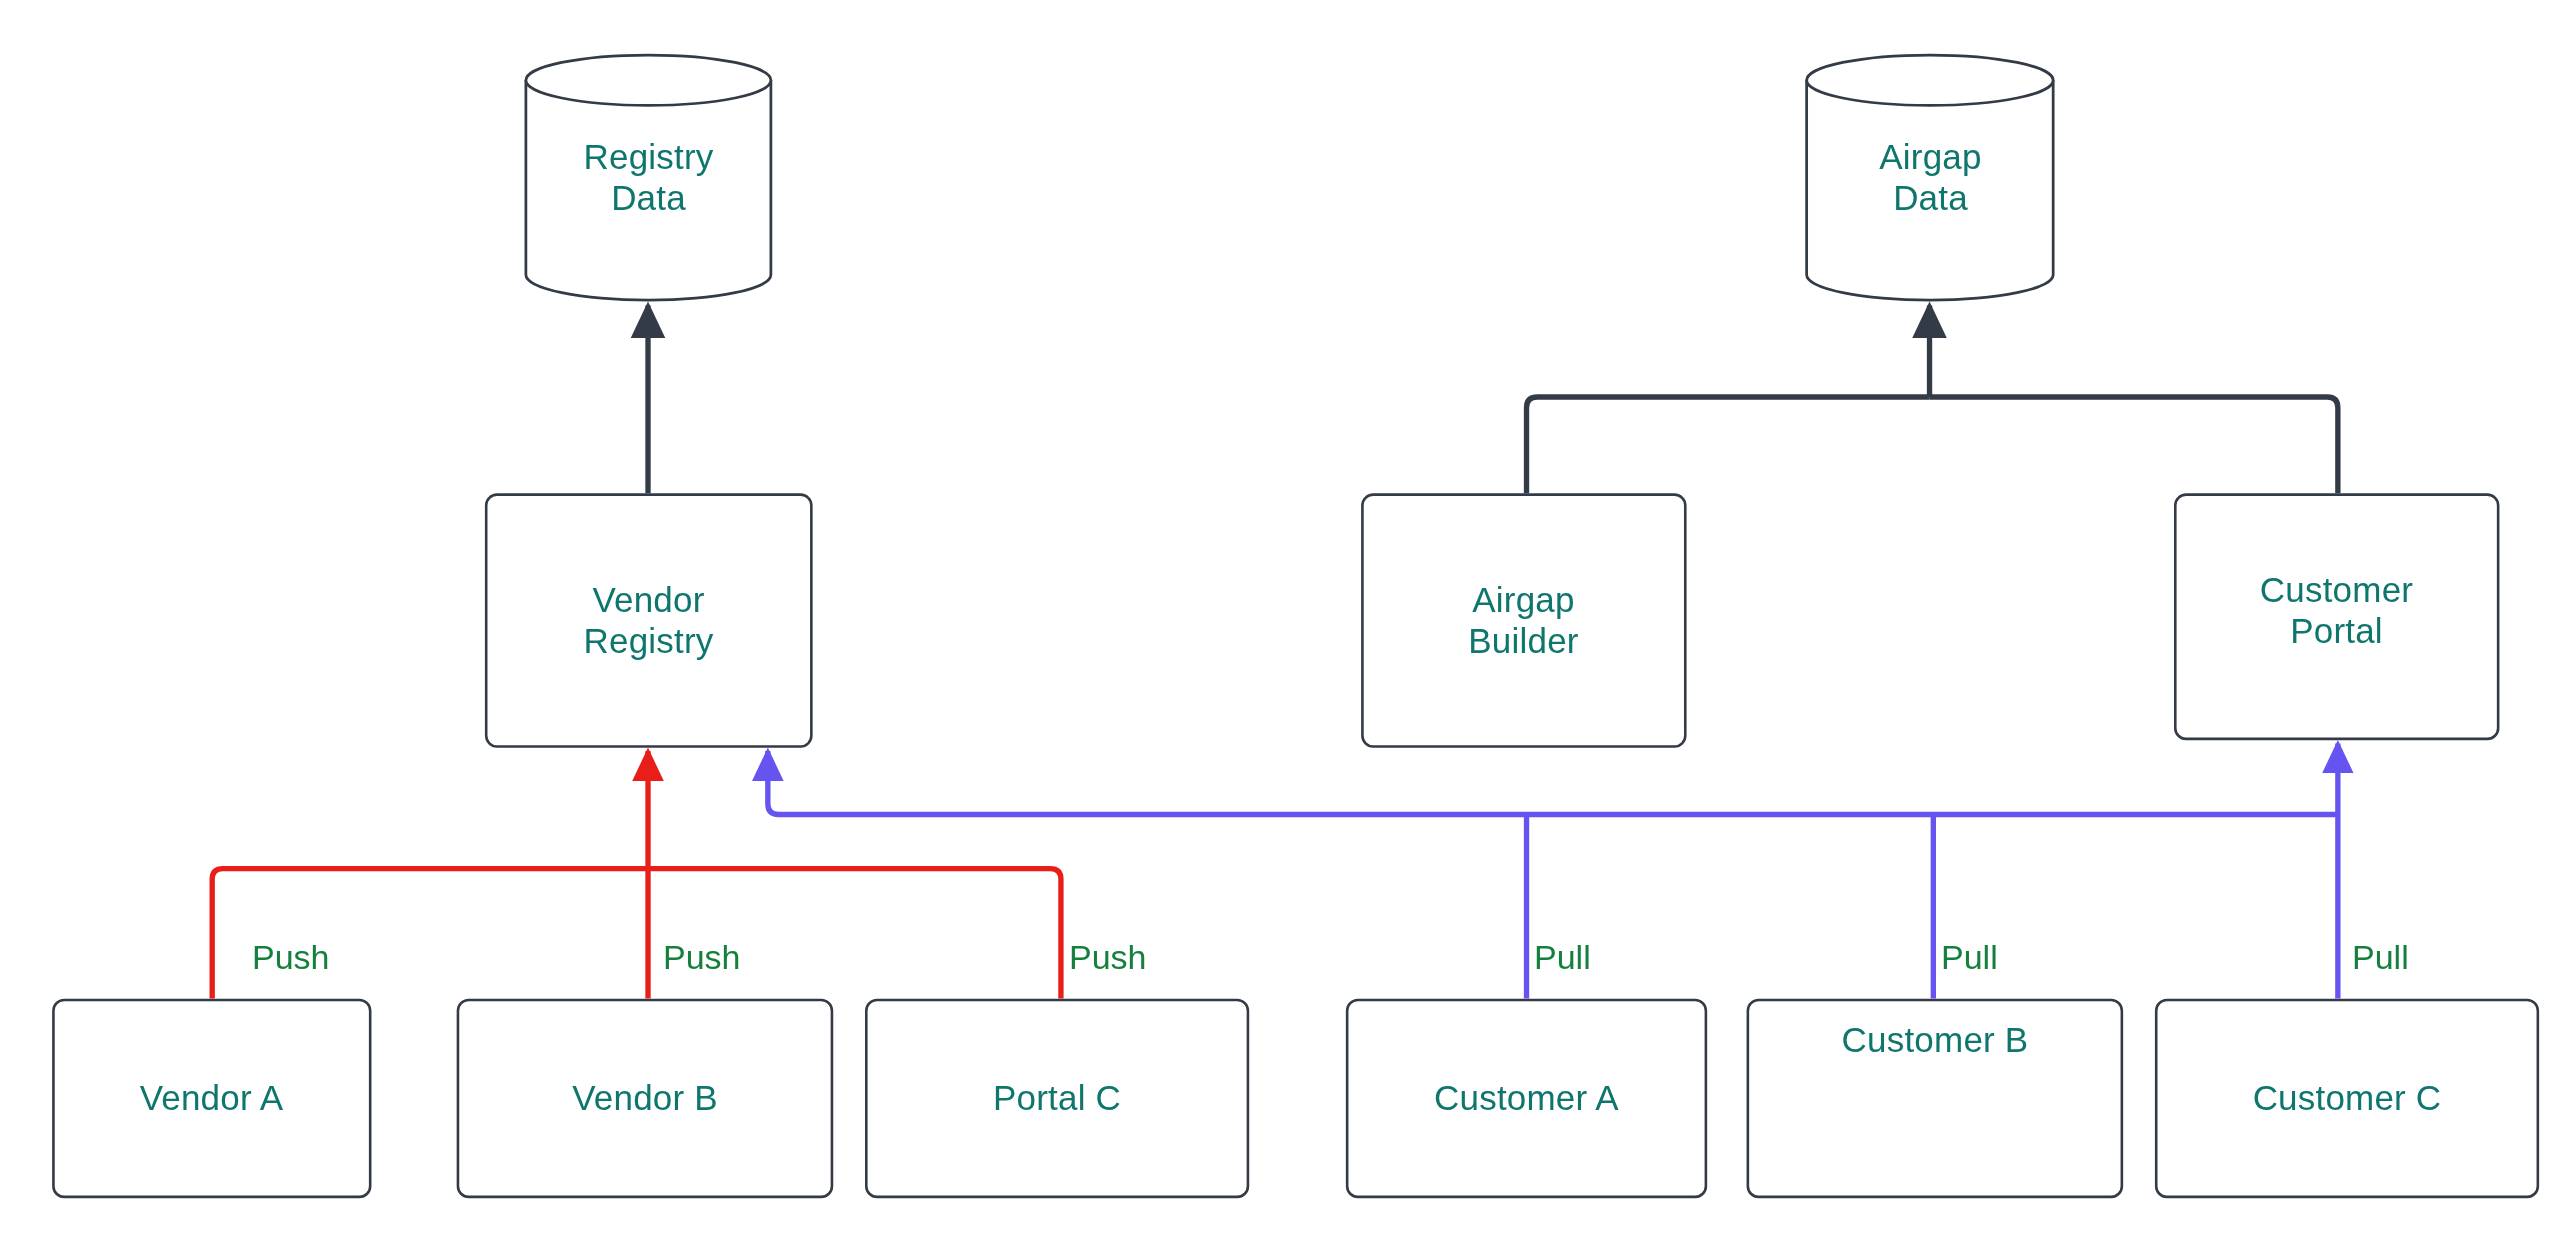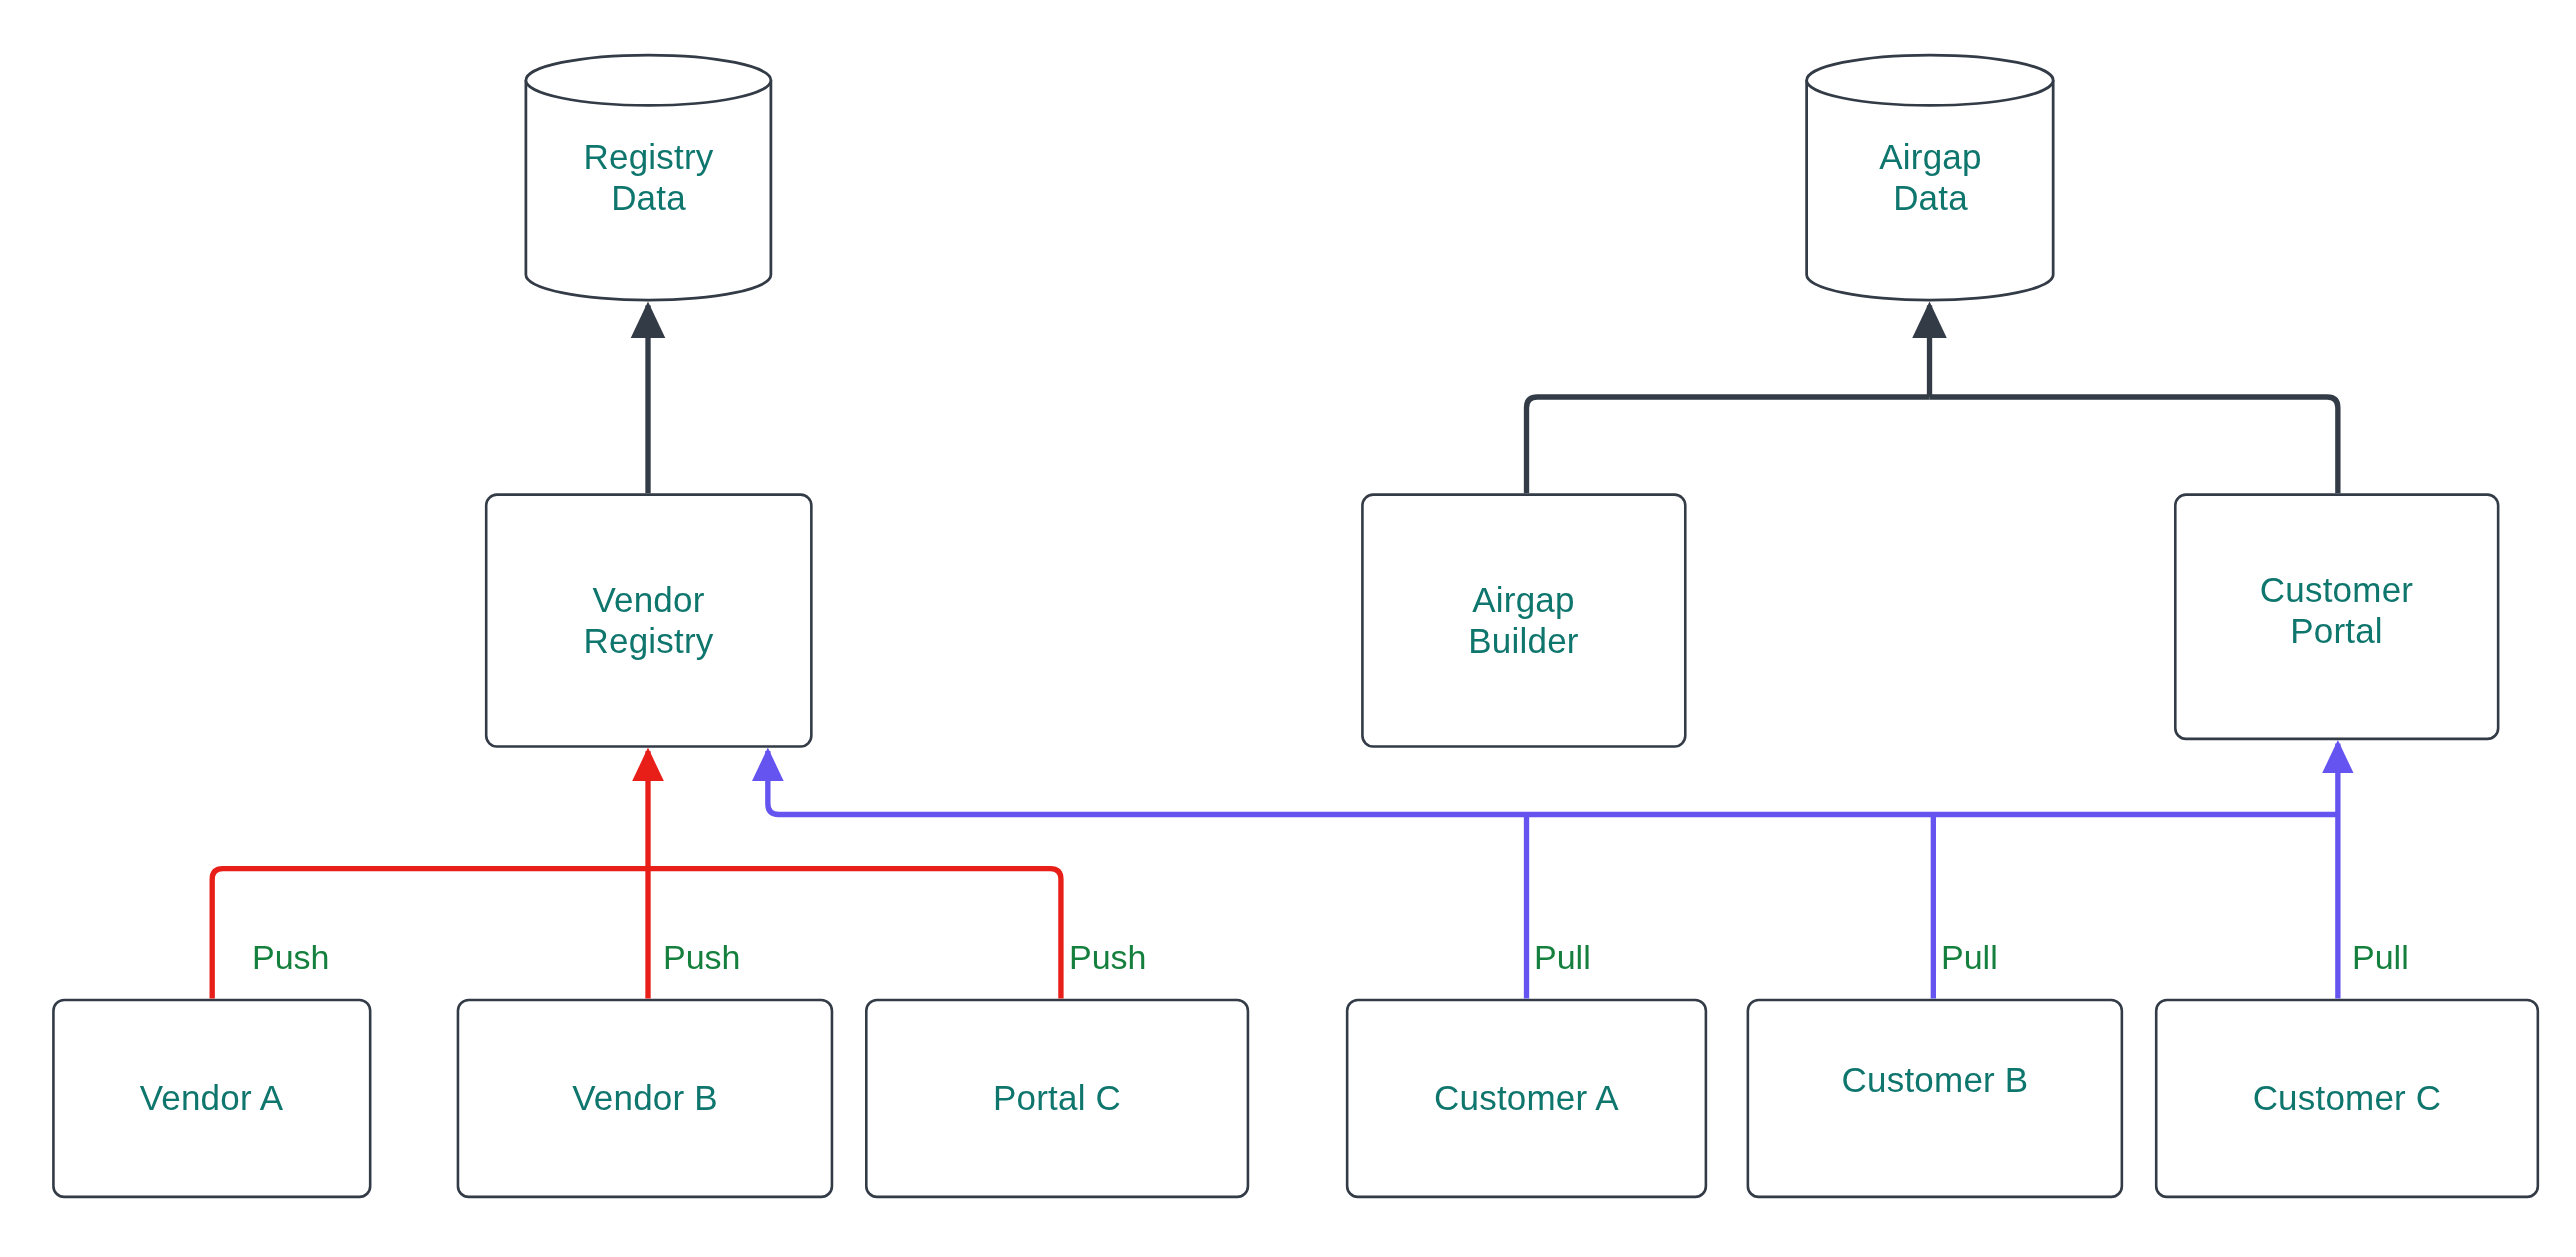--- a/index.html
+++ b/index.html
@@ -123,21 +123,21 @@
 Portal</div>
 
   <div class="node-label" style="left:53px; top:1000px; width:317px; height:197px;border-radius:17px;">Vendor A</div>
 
   <div class="node-label" style="left:458px; top:1000px; width:374px; height:197px;">Vendor B</div>
 
   <div class="node-label" style="left:866px; top:1000px; width:382px; height:197px;">Portal C</div>
 
   <div class="node-label" style="left:1347px; top:1000px; width:359px; height:197px;">Customer A</div>
 
-  <div class="node-label" style="left:1748px; top:1000px; width:374px; height:161px;">Customer B</div>
+  <div class="node-label" style="left:1748px; top:960px; width:374px; height:161px;">Customer B</div>
 
   <div class="node-label" style="left:2156px; top:1000px; width:382px; height:197px;">Customer C</div>
 
   <div class="edge-label" style="left:252px; top:940px;">Push</div>
 
   <div class="edge-label" style="left:663px; top:940px;">Push</div>
 
   <div class="edge-label" style="left:1069px; top:940px;">Push</div>
 
   <div class="edge-label" style="left:1534px; top:940px;">Pull</div>

